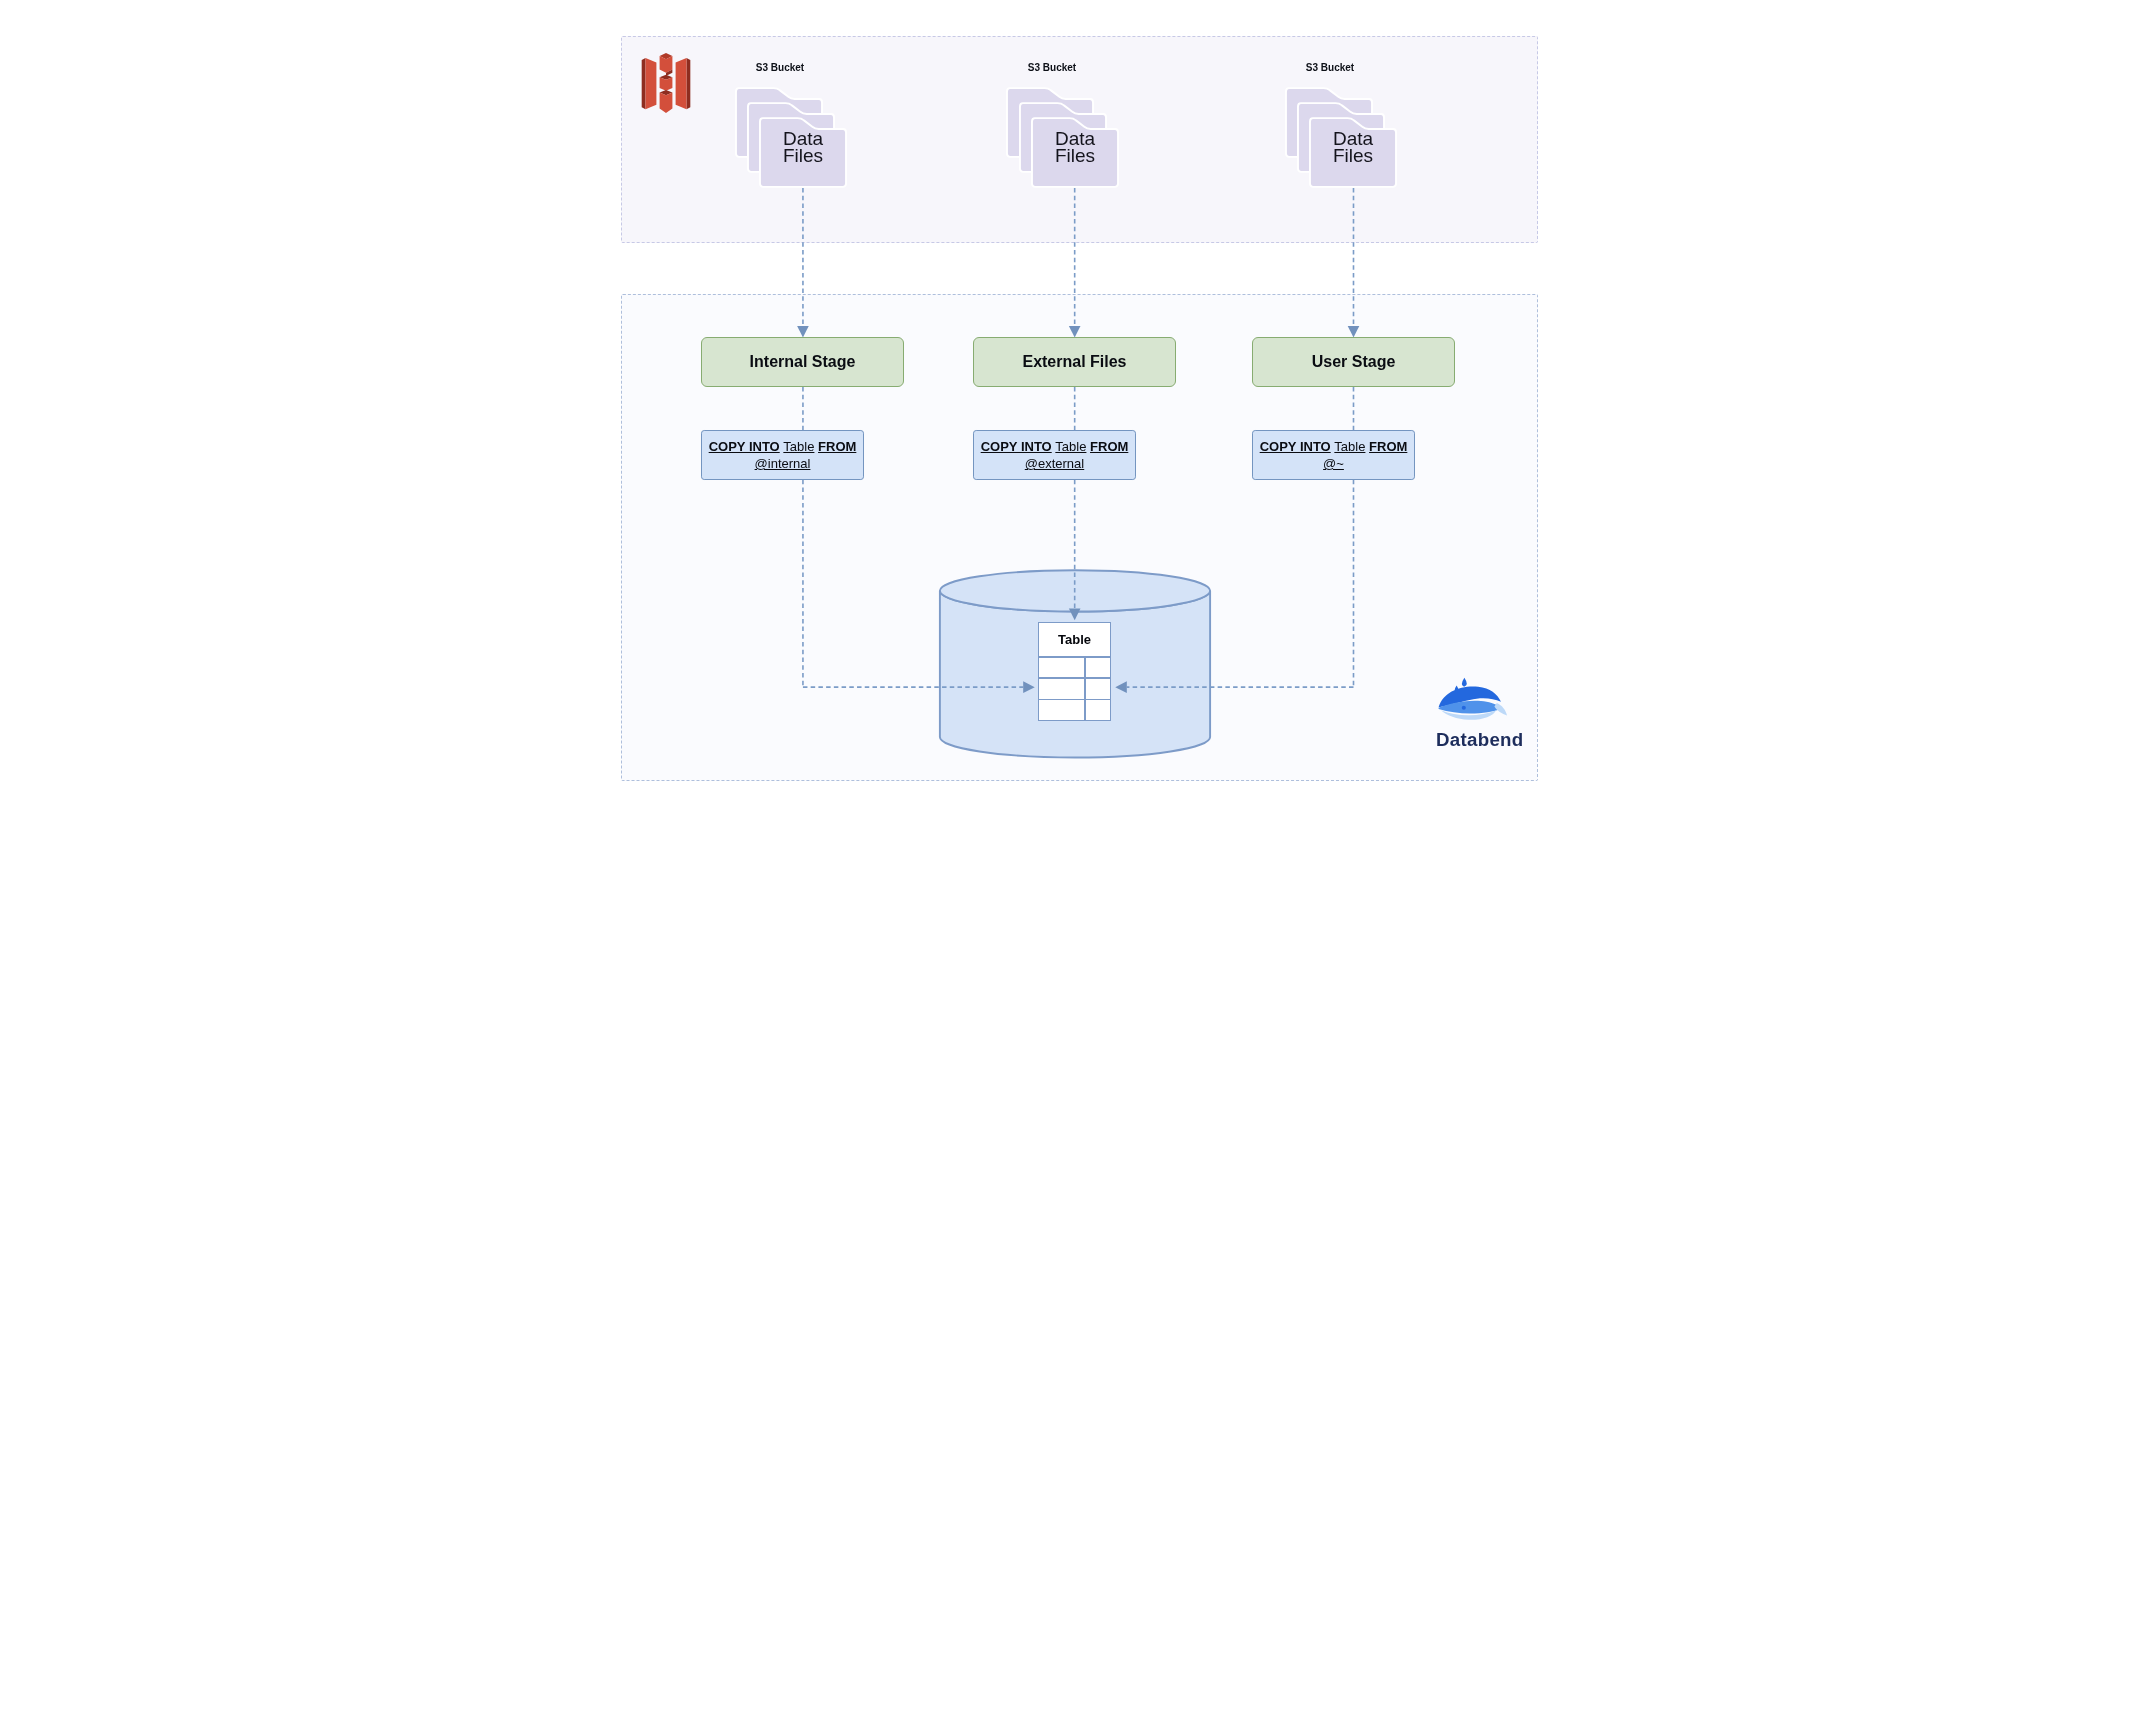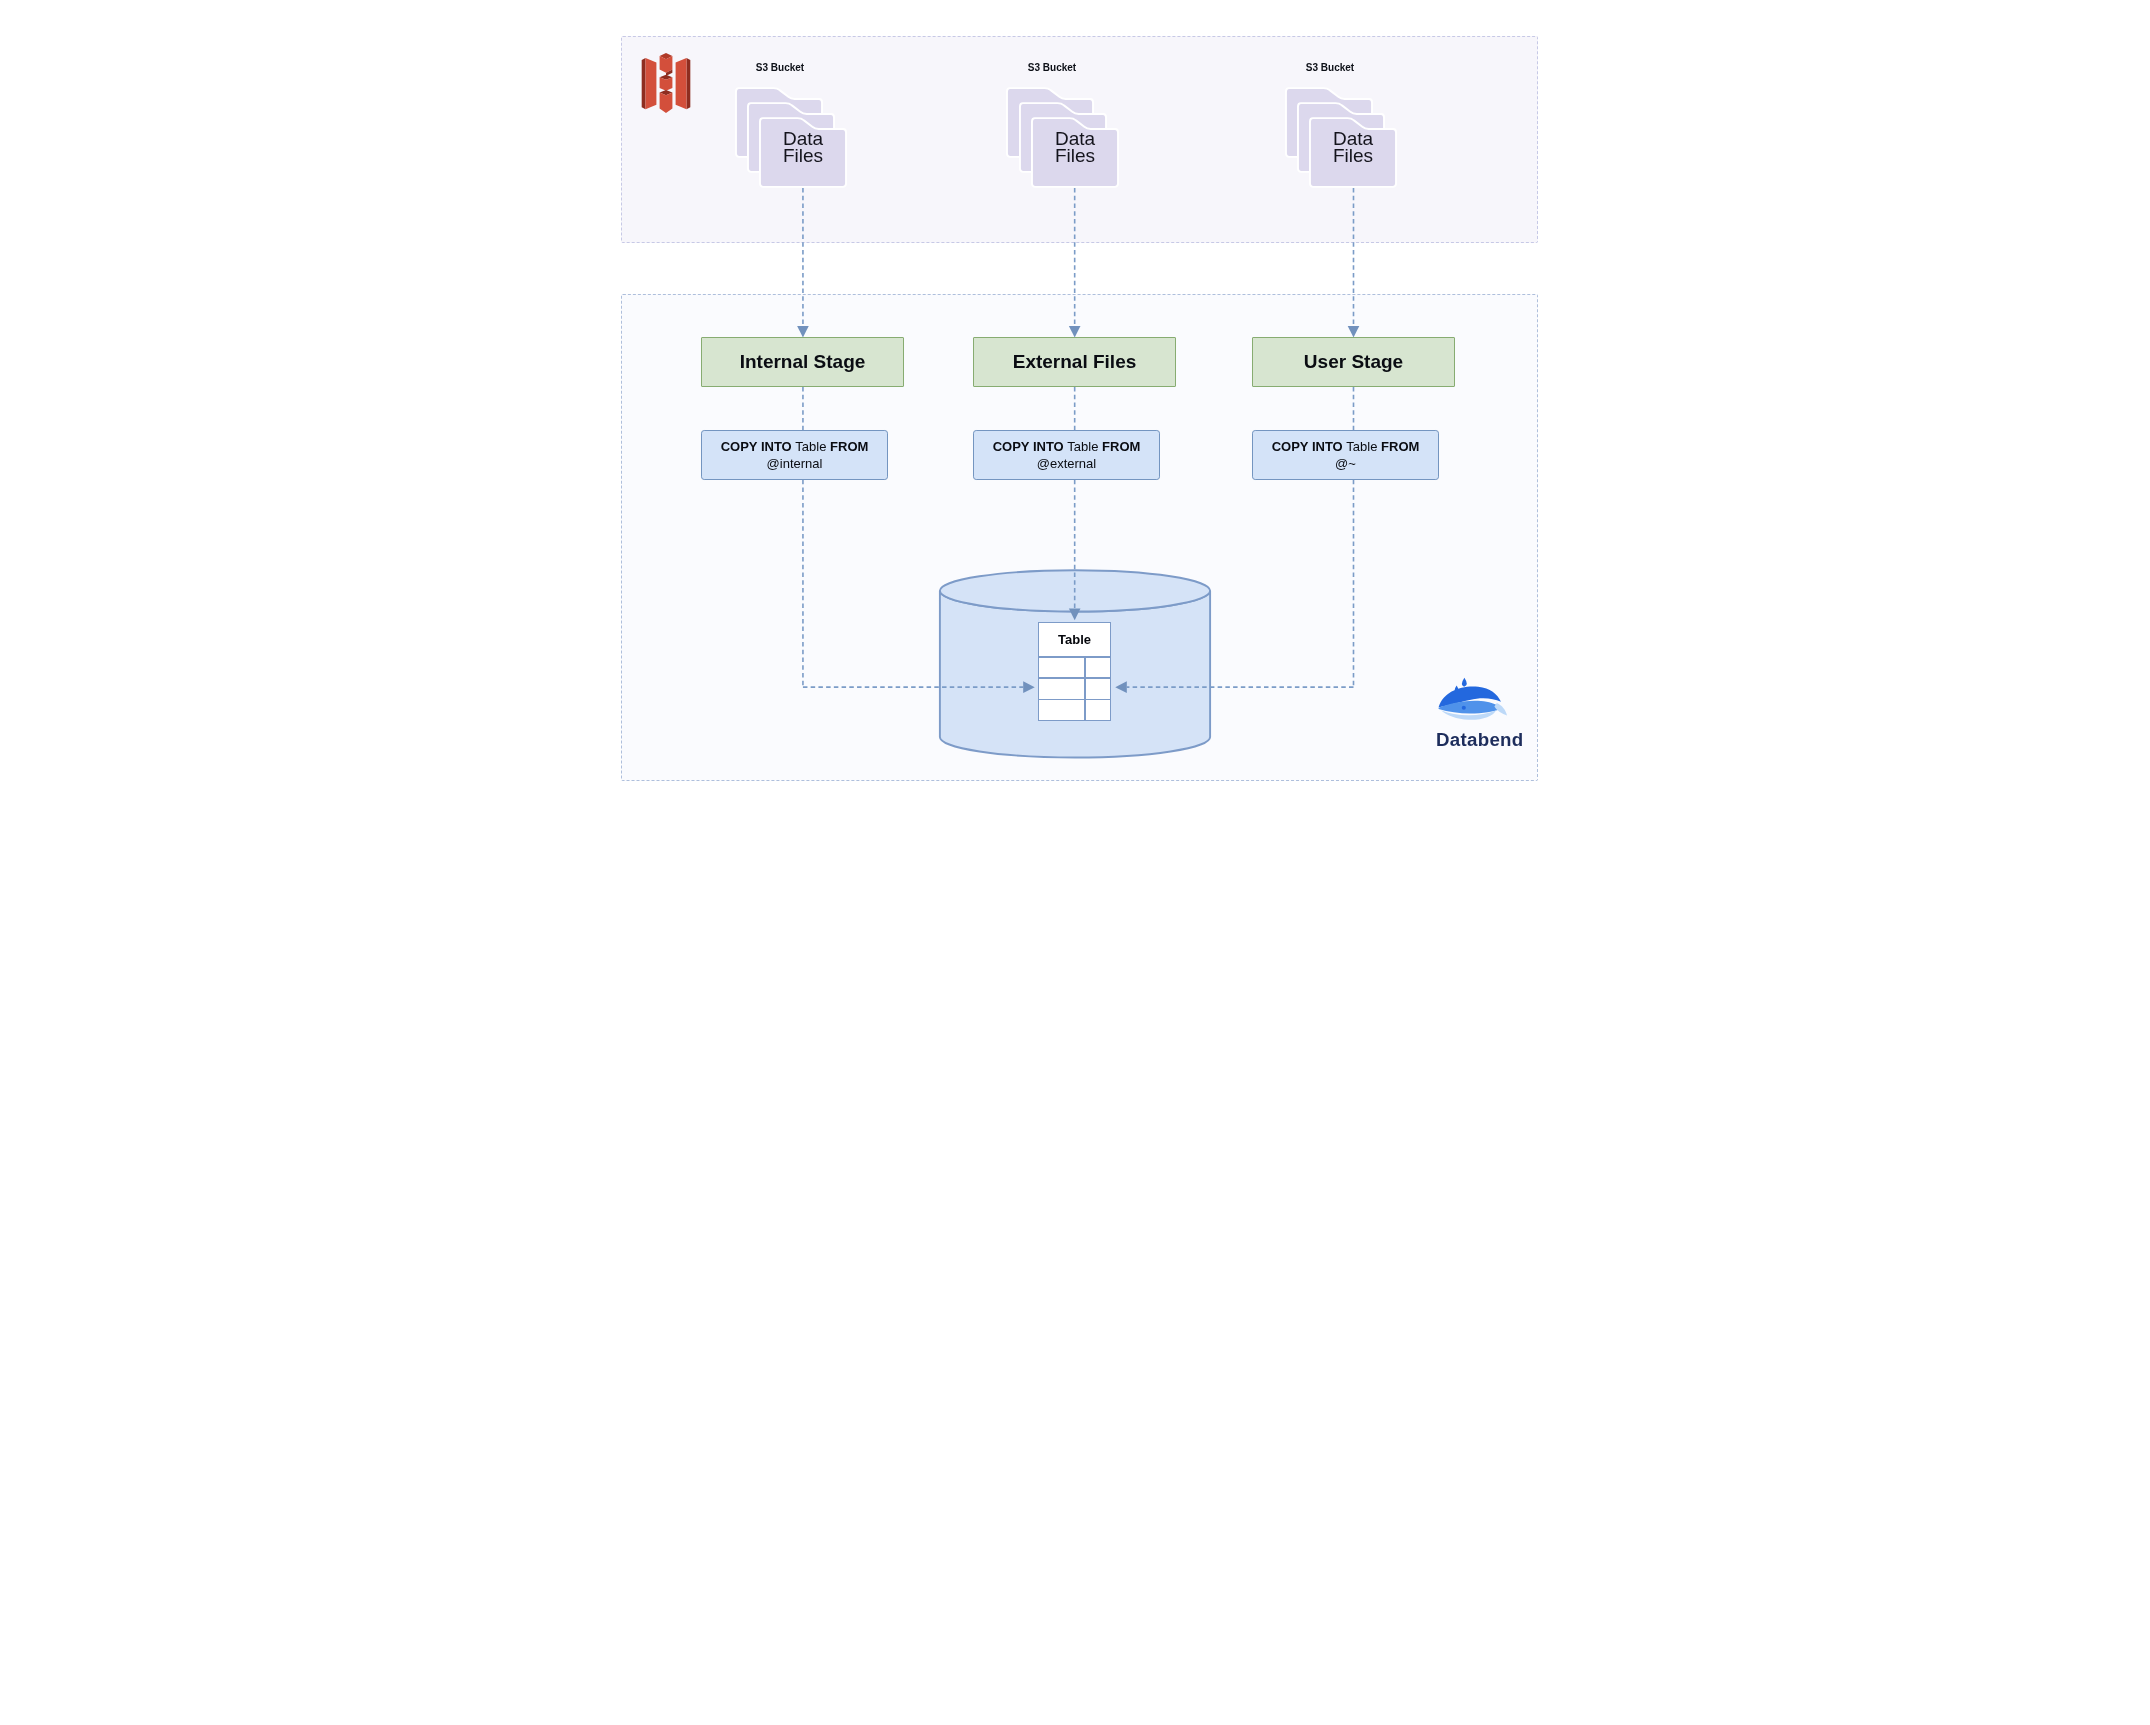--- a/index.html
+++ b/index.html
@@ -31,27 +31,27 @@
   
   .bucket-label{position:absolute; width:142px; height:16.7px; text-align:center;
     font-size:10px; font-weight:700; line-height:16.7px; color:var(--text-dark);}
   .folder{position:absolute; width:88px; height:71px;}
   .files-label{position:absolute; width:88px; height:55px; display:flex;
     align-items:flex-start; justify-content:center; text-align:center;
     font-size:19px; line-height:16.7px; color:#14141c;}
   .files-label span{display:block; width:45px;}
   
   .stage-box{position:absolute; width:203px; height:50px; box-sizing:border-box;
-    background:var(--stage-fill); border:1.9px solid var(--stage-border); border-radius:1px;
+    background:var(--stage-fill); border:1.9px solid var(--stage-border); border-radius:6px;
     display:flex; align-items:center; justify-content:center;
-    font-size:19px; font-weight:700; color:#0a0c12;}
-  .copy-box{position:absolute; width:187px; height:50px; box-sizing:border-box;
+    font-size:16px; font-weight:700; color:#0a0c12;}
+  .copy-box{position:absolute; width:163px; height:50px; box-sizing:border-box;
     background:var(--copy-fill); border:1.9px solid var(--copy-border); border-radius:3.2px;
     display:flex; flex-direction:column; align-items:center; justify-content:center;
-    font-size:13px; color:#0a0c12; line-height:17.4px;}
+    font-size:13px; color:#0a0c12; line-height:17.4px;text-decoration:underline;}
   .copy-line b + span, .copy-line span + b{margin-left:0.28em;}
   .copy-target{font-size:13px;}
   
   .db-table{position:absolute; left:501px; top:622px; width:73px; height:99px;
     box-sizing:border-box; border:1.9px solid var(--cylinder-border);
     background:var(--cylinder-border);
     display:grid; grid-template-columns:45px 1fr; grid-template-rows:33px 1fr 1fr 1fr; gap:1.6px;}
   .db-table .cell{background:var(--table-bg);}
   .db-table .head{grid-column:1 / span 2; display:flex; align-items:center; justify-content:center;
     font-size:13px; font-weight:700; color:#05070c;}

